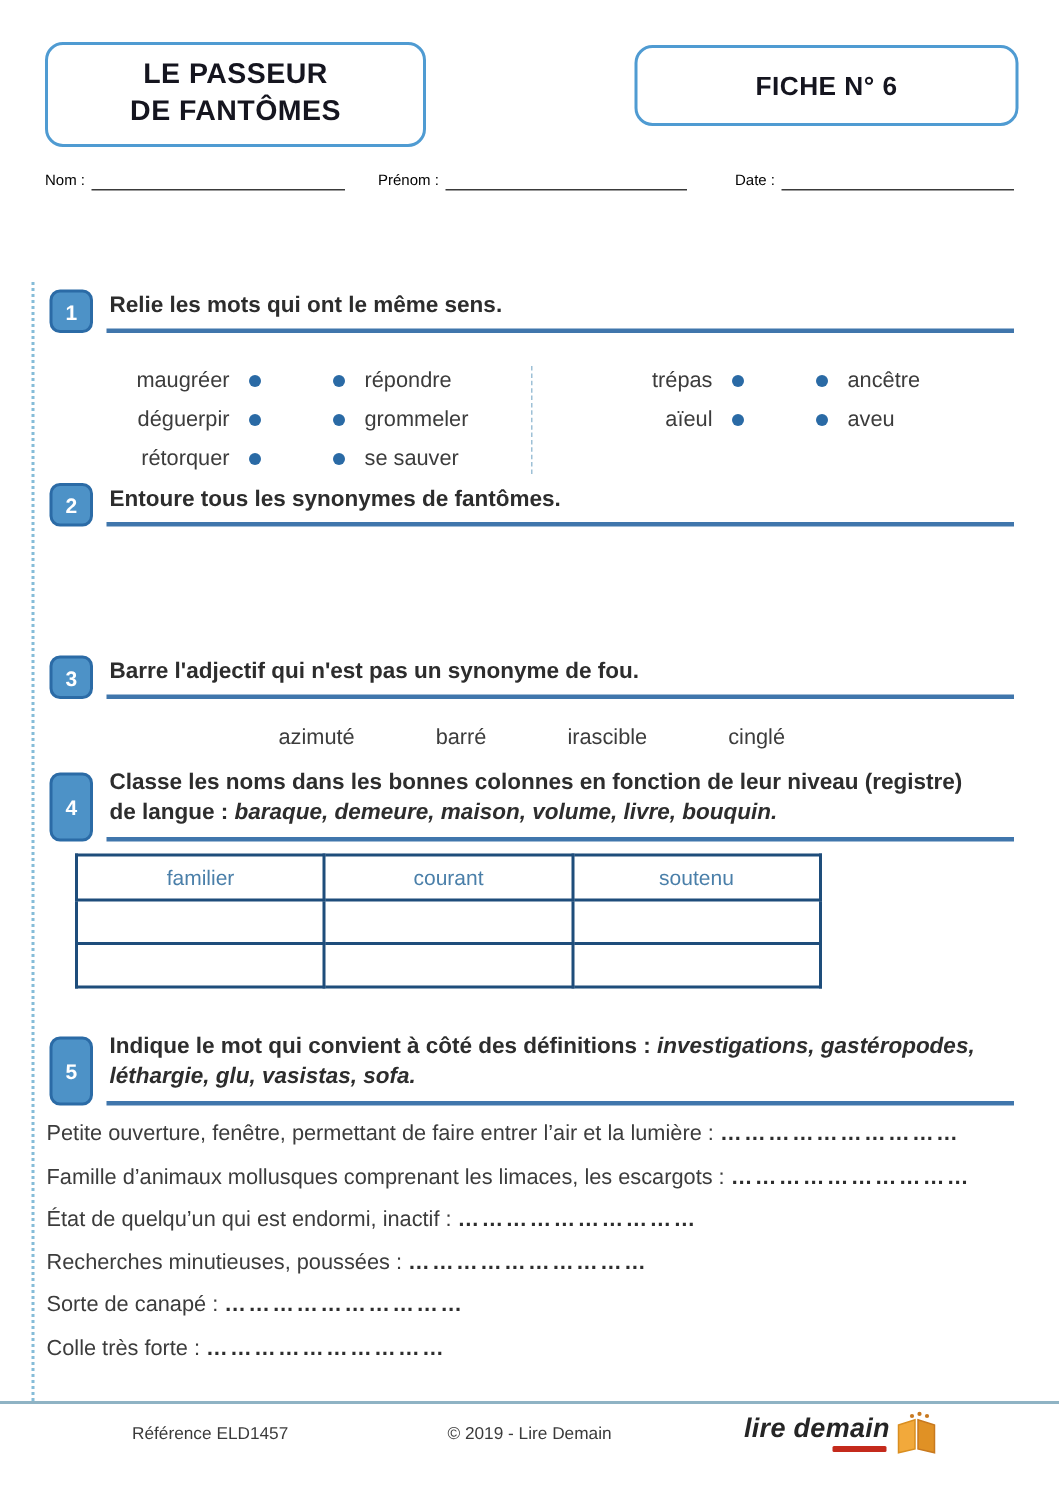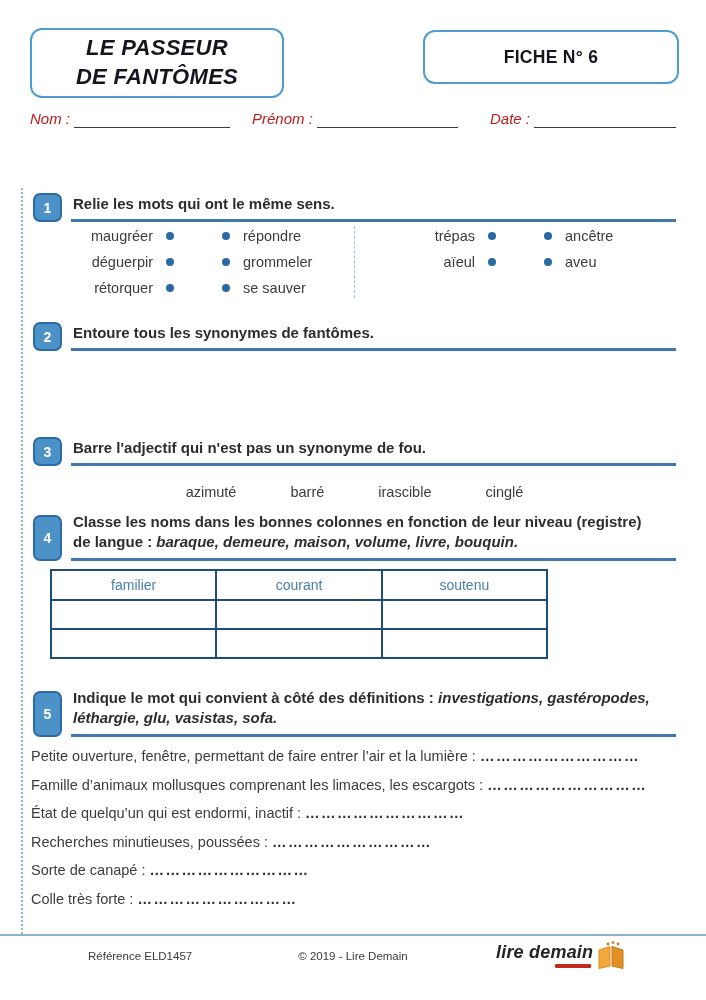--- a/index.html
+++ b/index.html
@@ -23,34 +23,34 @@
 
   
   .header-row {
     position: absolute; top: 28px; left: 30px; right: 27px;
     display: flex; justify-content: space-between; align-items: flex-start;
   }
   .title-box {
     width: 250px; height: 66px;
     border: 2.5px solid #4f9bd2; border-radius: 12px;
     display: flex; flex-direction: column; justify-content: center; align-items: center;
-    font-weight: bold; font-size: 22px; line-height: 1.3; color: #15151f;
-    text-align: center; letter-spacing: .3px; font-style: italic;
+    font-weight: bold; font-size: 19px; line-height: 1.3; color: #15151f;
+    text-align: center; letter-spacing: .3px;
   }
   .fiche-box {
     width: 252px; height: 50px; margin-top: 2px;
     border: 2.5px solid #4f9bd2; border-radius: 12px;
     display: flex; justify-content: center; align-items: center;
     font-weight: bold; font-size: 17.5px; color: #15151f; letter-spacing: .3px;
   }
 
   
   .identity-row {
     position: absolute; top: 110px; left: 30px; right: 30px;
-    display: flex; font-size: 15px; color: #b91c1c; font-style: italic;
+    display: flex; font-size: 10px; color: #000000;
   }
   .id-field { display: flex; align-items: flex-end; }
   .id-nom { width: 200px; }
   .id-prenom { width: 206px; margin-left: 22px; }
   .id-date { width: 186px; margin-left: 32px; }
   .id-label { white-space: nowrap; padding-bottom: 1px; }
   .write-line { flex: 1; border-bottom: 1.6px solid #3a3a3a; height: 16px; margin-left: 4px; }
 
   
   .banner {
@@ -73,21 +73,21 @@
   }
   .num-box.tall { height: 42px; }
   .ex-title {
     flex: 1; border-bottom: 3px solid #4076ac;
     padding: 2px 0 5px 2px;
     font-weight: bold; font-size: 15px; color: #2d2d2d; line-height: 1.35;
   }
   .italic { font-style: italic; }
 
   
-  .match-wrap { display: flex; padding-top: 4px; }
+  .match-wrap { display: flex; padding-top: 22px; }
   .match-group { flex: 1; display: flex; flex-direction: column; gap: 6px; }
   .match-group.second { border-left: 1.5px dashed #9dc0d6; }
   .match-row { display: flex; align-items: center; height: 20px; font-size: 14.5px; color: #3c3c3c; }
   .mword-left { width: 120px; text-align: right; padding-right: 13px; }
   .dot { width: 8px; height: 8px; border-radius: 50%; background: #2a6aa5; flex: none; }
   .dot-gap { width: 48px; flex: none; }
   .mword-right { padding-left: 13px; }
 
   
   .word-grid { display: grid; grid-template-columns: repeat(4, 1fr); padding: 16px 6px 0; }

